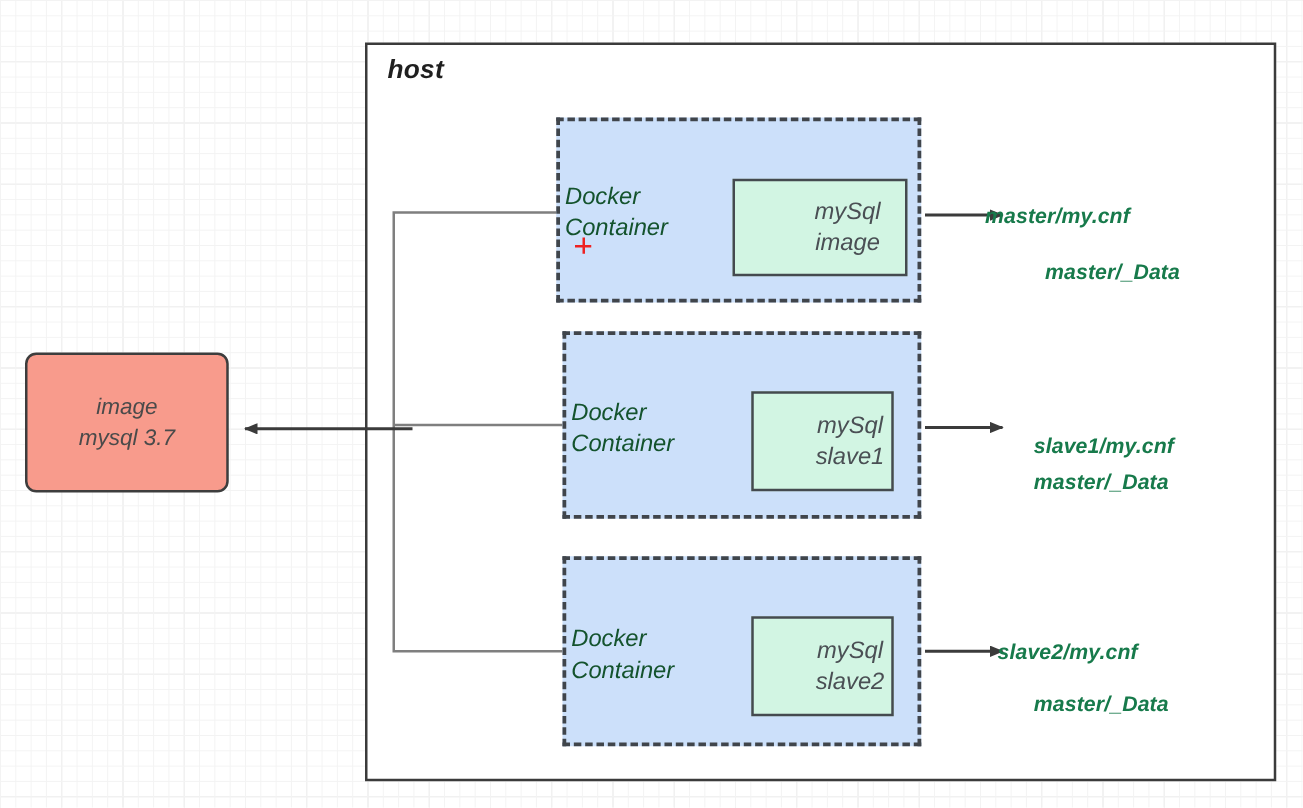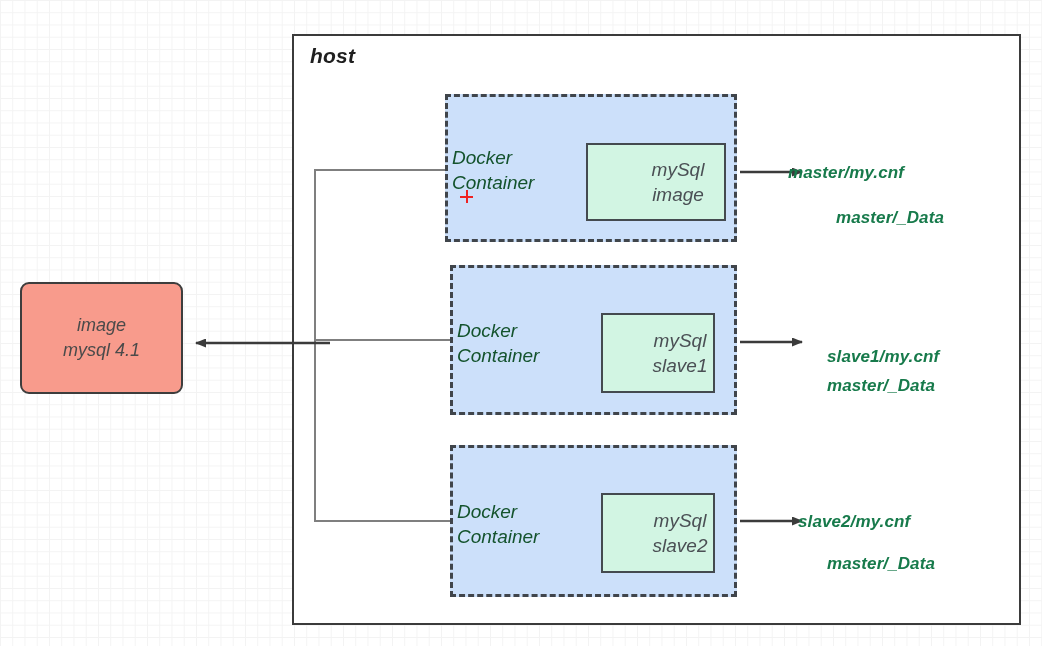--- a/index.html
+++ b/index.html
@@ -177,21 +177,21 @@
 
     <path d="M740,172 L802,172" fill="none" stroke="#3b3b3b" stroke-width="2.4" marker-end="url(#arrow-right)"></path>
 
     <path d="M740,342 L802,342" fill="none" stroke="#3b3b3b" stroke-width="2.4" marker-end="url(#arrow-right)"></path>
 
     <path d="M740,521 L802,521" fill="none" stroke="#3b3b3b" stroke-width="2.4" marker-end="url(#arrow-right)"></path>
   </svg>
 
   <div class="image-box">
     <span>image</span>
-    <span>mysql 4.1</span>
+    <span>mysql 3.7</span>
   </div>
 
   <div class="docker-container" style="left:445px; top:94px; width:292px; height:148px;">
     <div class="docker-label" style="top:48px;">Docker
 Container</div>
     <div class="mysql-box" style="left:138px; top:46px; width:140px; height:78px;">
       <span>mySql</span>
       <span>image</span>
     </div>
   </div>

